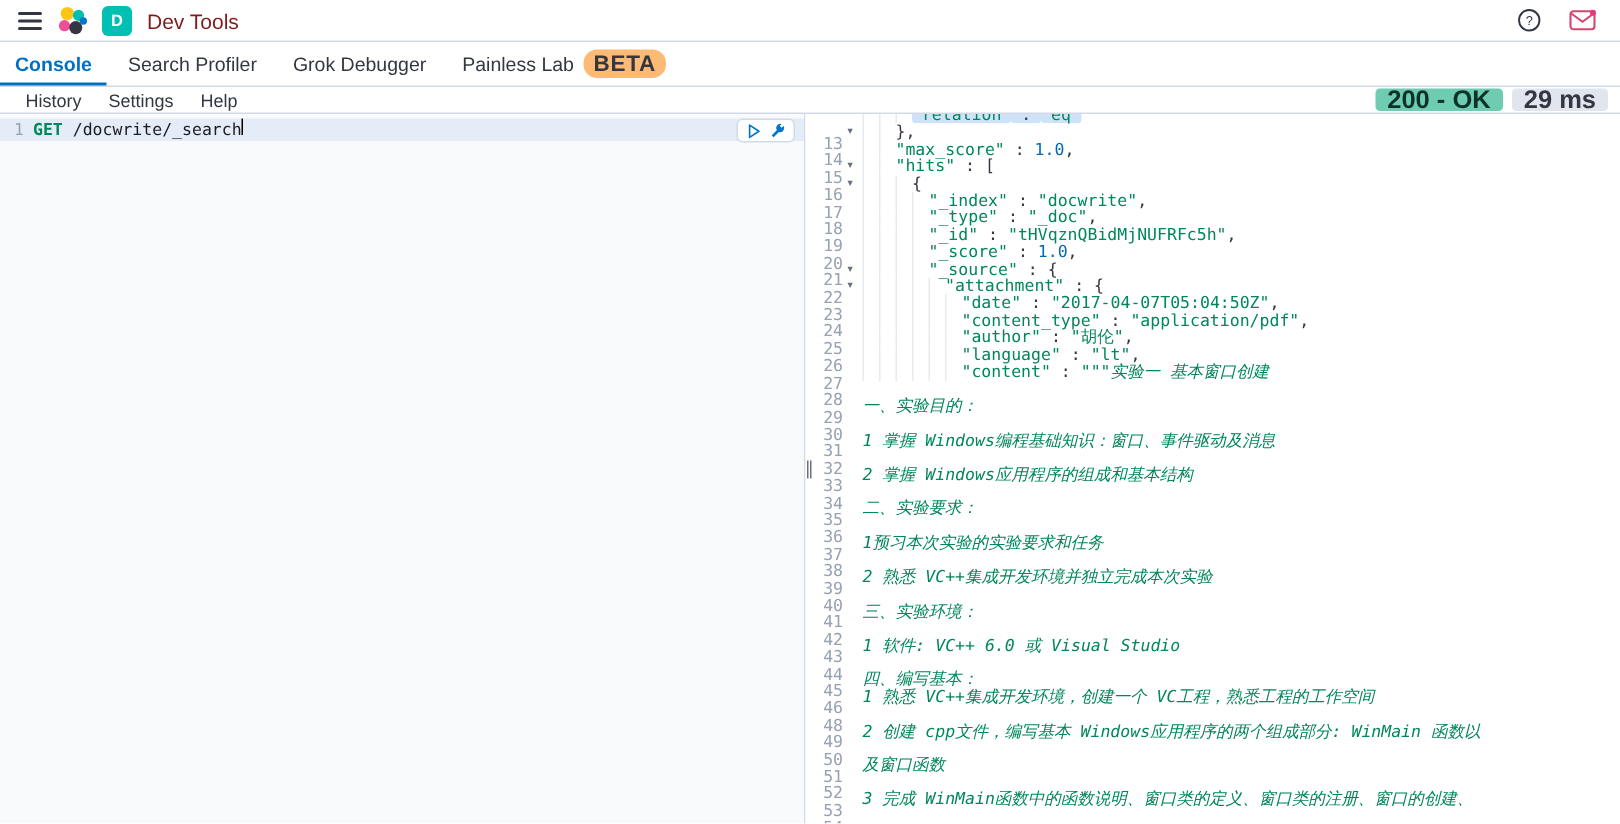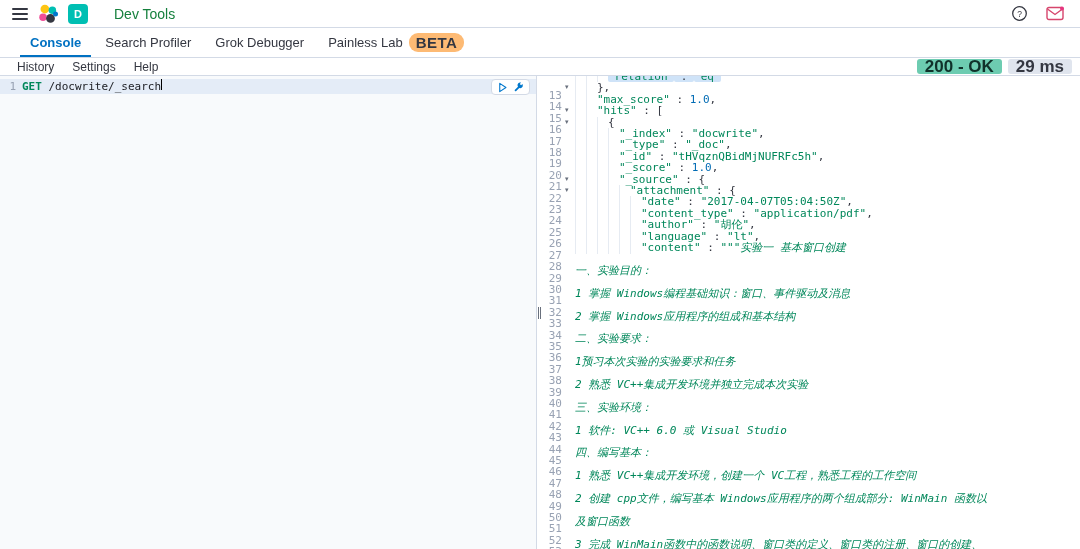--- a/index.html
+++ b/index.html
@@ -11,24 +11,24 @@
     font-family:"Liberation Sans", sans-serif;color:var(--dark);}
   .grow{flex:1;}
   
   .topbar{height:28px;display:flex;align-items:center;gap:10px;padding:0 12px;
     border-bottom:1px solid var(--border);background:#fff;}
   .hamburger{width:16px;display:flex;flex-direction:column;gap:3px;background:none;border:none;cursor:pointer;padding:0;}
   .hamburger i{display:block;height:2px;background:var(--dark);border-radius:1px;}
   .logo{display:flex;align-items:center;}
   .space-badge{width:20px;height:20px;border-radius:4px;background:#00bfb3;color:#fff;
     font-size:11px;font-weight:700;display:flex;align-items:center;justify-content:center;}
-  .app-title{font-size:14px;color:#15803d;margin-left:16px;}
+  .app-title{font-size:14px;color:#7f1d1d;}
   .hdr-icon{background:none;border:none;cursor:pointer;display:flex;align-items:center;position:relative;padding:0 4px;}
   
-  .tabs{height:30px;display:flex;align-items:stretch;gap:4px;padding:0 20px;
+  .tabs{height:30px;display:flex;align-items:stretch;gap:4px;padding:0 0;
     border-bottom:1px solid var(--border);background:#fff;}
   .tab{display:flex;align-items:center;gap:6px;padding:0 10px;font-size:13px;color:var(--dark);cursor:pointer;}
   .tab.active{color:var(--blue);font-weight:600;box-shadow:inset 0 -2px 0 var(--blue);}
   .beta{font-size:15px;font-weight:700;letter-spacing:.5px;background:#fdba74;color:#343741;
     border-radius:9px;padding:2px 7px;line-height:1;}
   
   .toolbar{height:18px;display:flex;align-items:center;padding:0 8px;
     border-bottom:1px solid var(--border);background:#fff;}
   .toolbar .link{font-size:12px;color:var(--dark);padding:0 9px;cursor:pointer;}
   .badge{font-size:17px;font-weight:600;border-radius:3px;padding:1px 8px;margin-left:6px;line-height:13px;}
@@ -177,21 +177,20 @@
         <div class="cl"><span class="g">37</span><span class="fold"></span><span class="code"></span></div>
         <div class="cl"><span class="g">38</span><span class="fold"></span><span class="code"><span class="t-c">1预习本次实验的实验要求和任务</span></span></div>
         <div class="cl"><span class="g">39</span><span class="fold"></span><span class="code"></span></div>
         <div class="cl"><span class="g">40</span><span class="fold"></span><span class="code"><span class="t-c">2 熟悉 VC++集成开发环境并独立完成本次实验</span></span></div>
         <div class="cl"><span class="g">41</span><span class="fold"></span><span class="code"></span></div>
         <div class="cl"><span class="g">42</span><span class="fold"></span><span class="code"><span class="t-c">三、实验环境：</span></span></div>
         <div class="cl"><span class="g">43</span><span class="fold"></span><span class="code"></span></div>
         <div class="cl"><span class="g">44</span><span class="fold"></span><span class="code"><span class="t-c">1 软件: VC++ 6.0 或 Visual Studio</span></span></div>
         <div class="cl"><span class="g">45</span><span class="fold"></span><span class="code"></span></div>
         <div class="cl"><span class="g">46</span><span class="fold"></span><span class="code"><span class="t-c">四、编写基本：</span></span></div>
-        <div class="cl"><span class="g">47</span><span class="fold"></span><span class="code"></span></div>
         <div class="cl"><span class="g">48</span><span class="fold"></span><span class="code"><span class="t-c">1 熟悉 VC++集成开发环境，创建一个 VC工程，熟悉工程的工作空间</span></span></div>
         <div class="cl"><span class="g">49</span><span class="fold"></span><span class="code"></span></div>
         <div class="cl"><span class="g">50</span><span class="fold"></span><span class="code"><span class="t-c">2 创建 cpp文件，编写基本 Windows应用程序的两个组成部分: WinMain 函数以</span></span></div>
         <div class="cl"><span class="g">51</span><span class="fold"></span><span class="code"></span></div>
         <div class="cl"><span class="g">52</span><span class="fold"></span><span class="code"><span class="t-c">及窗口函数</span></span></div>
         <div class="cl"><span class="g">53</span><span class="fold"></span><span class="code"></span></div>
         <div class="cl"><span class="g">54</span><span class="fold"></span><span class="code"><span class="t-c">3 完成 WinMain函数中的函数说明、窗口类的定义、窗口类的注册、窗口的创建、</span></span></div>
       </div>
   </section>
 

